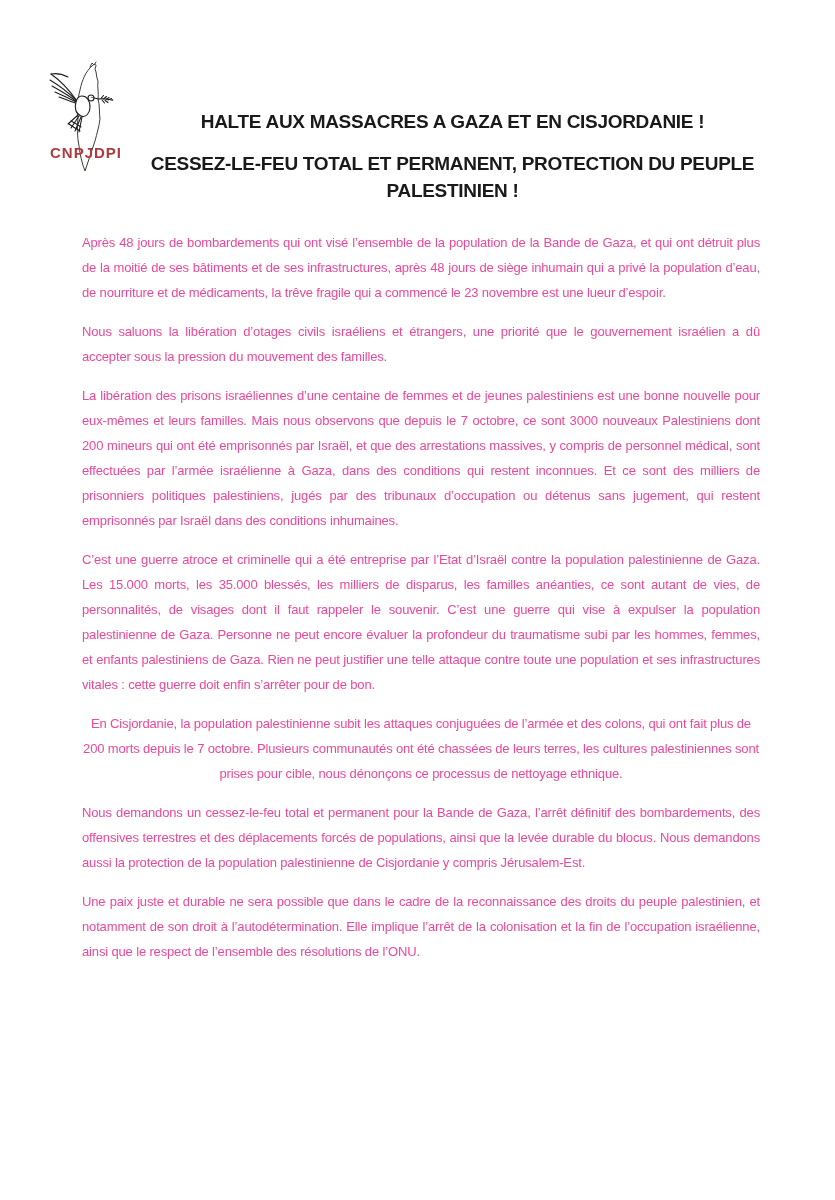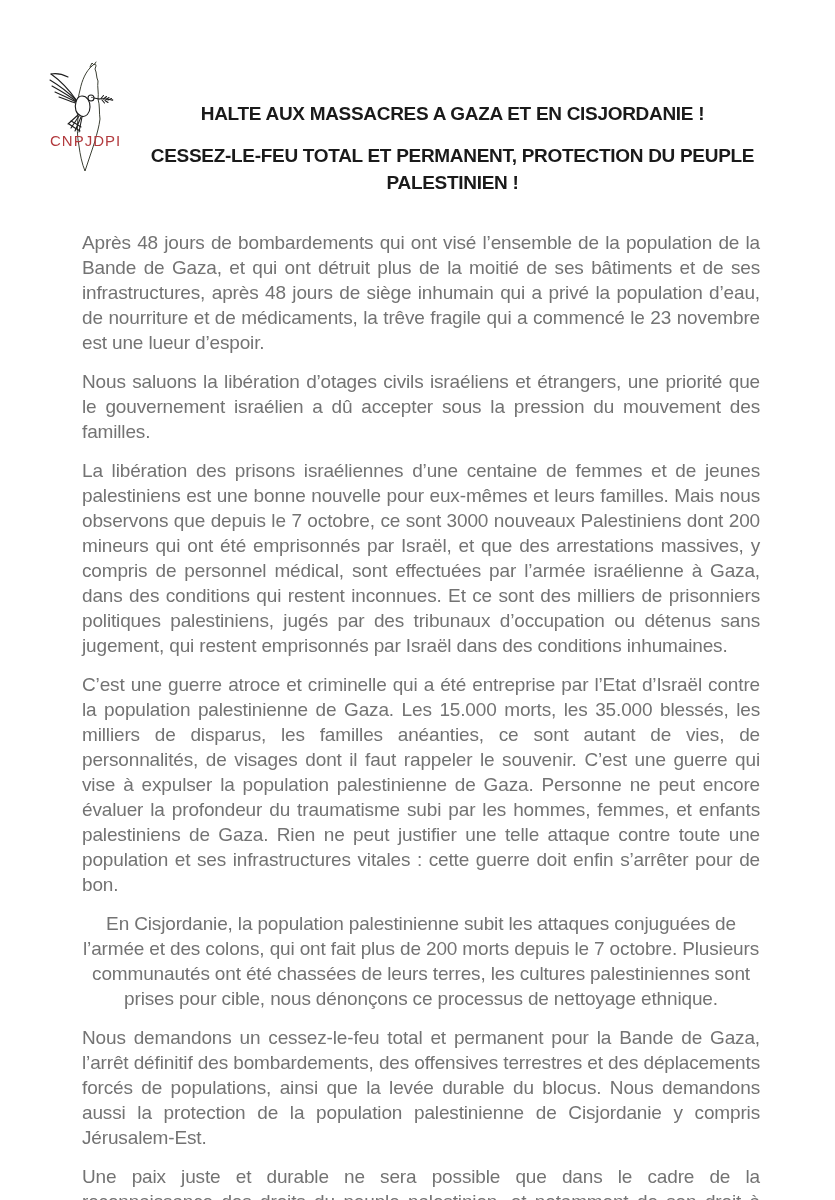--- a/index.html
+++ b/index.html
@@ -21,56 +21,56 @@
     position: absolute;
     left: 46px;
     top: 60px;
     width: 90px;
     height: 118px;
   }
   .logo svg { position: absolute; left: 0; top: 0; }
   .logo-text {
     position: absolute;
     left: 4px;
-    top: 72px;
+    top: 84px;
     font-size: 15px;
-    font-weight: 400;
+    font-weight: 700;
     letter-spacing: 1px;
     color: #b23a3e;
     font-family: "Liberation Sans", sans-serif;
   }
   
   .headings {
     position: absolute;
     left: 130px;
     top: 96px;
     width: 645px;
     text-align: center;
   }
   .headings h1 {
-    margin: 4px 0 15px 0;
+    margin: 12px 0 15px 0;
     font-size: 19px;
     line-height: 27px;
     font-weight: 700;
     letter-spacing: -0.3px;
     color: #1a1a1a;
   }
   
   .content {
     position: absolute;
     left: 82px;
     top: 230px;
     width: 678px;
   }
   .content p {
     margin: 0 0 14px 0;
-    font-size: 19px;
+    font-size: 13px;
     line-height: 25px;
     letter-spacing: -0.15px;
-    color: #737373;
+    color: #ec4899;
   }
   .content p.just { text-align: justify; }
   .content p.left { text-align: center; }
   .content p.bold, .content strong { font-weight: 400; }
 </style>
 </head>
 <body>
 
 <div class="page">
 

